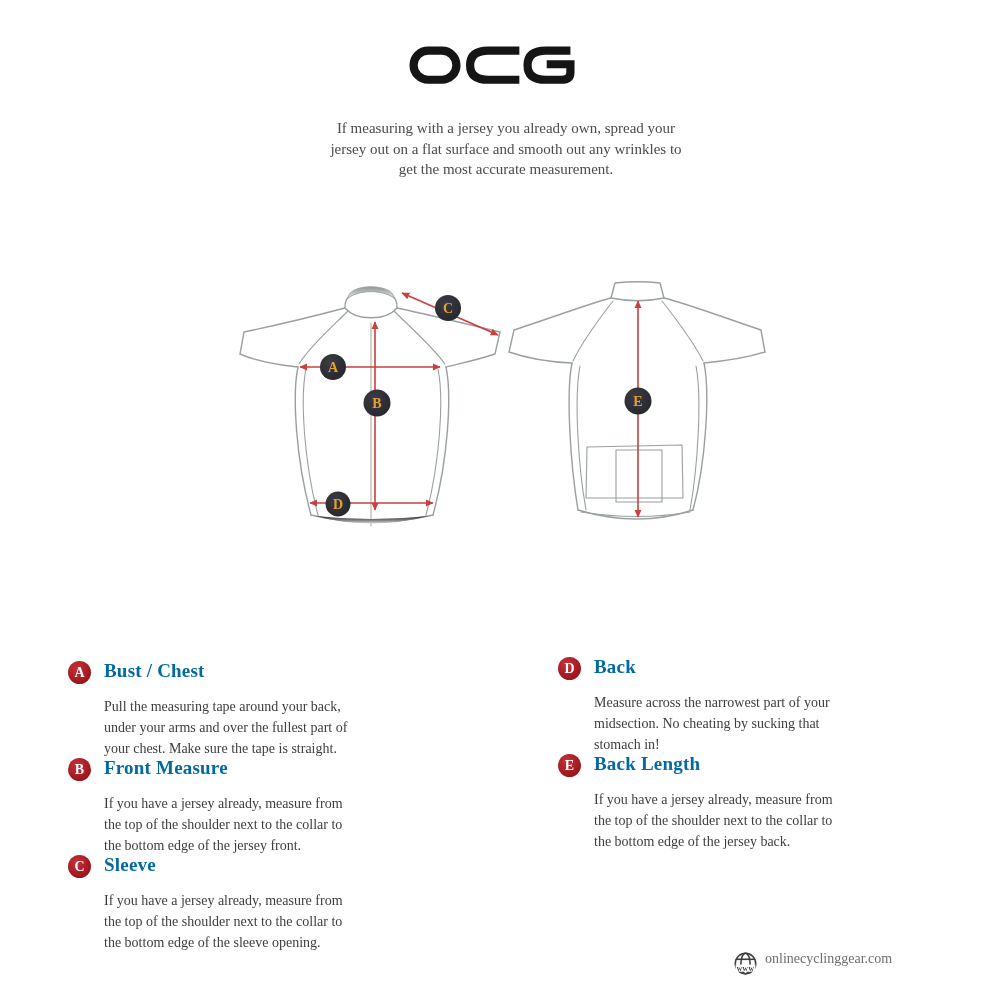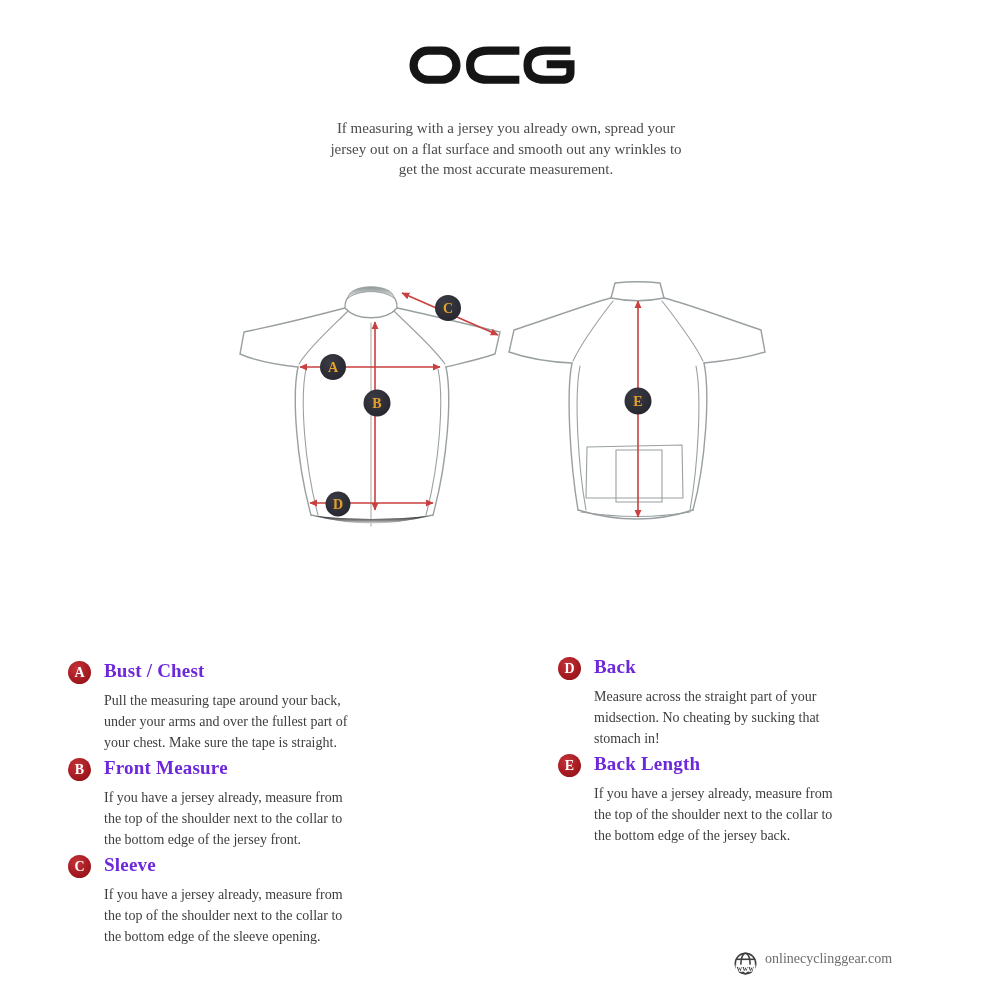--- a/index.html
+++ b/index.html
@@ -15,23 +15,23 @@
   }
   .jersey { position:absolute; }
   .m-item { position:absolute; display:flex; align-items:flex-start; }
   .m-badge {
     width:23px; height:23px; border-radius:50%; flex:none;
     background:radial-gradient(circle at 38% 32%, #c5333a 0%, #a51b21 55%, #891115 100%);
     color:#fff; font-weight:bold; font-size:14px;
     display:flex; align-items:center; justify-content:center;
     margin-right:13px; margin-top:1px;
   }
-  .m-title { font-size:19px; font-weight:bold; color:#6d28d9; letter-spacing:0.2px; }
+  .m-title { font-size:19px; font-weight:bold; color:#0369a1; letter-spacing:0.2px; }
   .m-desc {
-    font-size:14px; color:#3d3d3d; line-height:21px; margin-top:8px;
+    font-size:14px; color:#3d3d3d; line-height:21px; margin-top:14px;
     width:378px; white-space:pre-line;
   }
   .footer { position:absolute; left:733px; top:951px; display:flex; align-items:flex-start; }
   .footer-icon { margin-right:7px; }
   .footer-text { font-size:14px; color:#6d6d6d; }
 </style>
 </head>
 <body>
 
 <div class="page">
@@ -165,21 +165,21 @@
       <div class="m-desc">If you have a jersey already, measure from
 the top of the shoulder next to the collar to
 the bottom edge of the sleeve opening.</div>
     </div>
   </div>
 
   <div class="m-item" style="left:558px;top:656px">
     <div class="m-badge">D</div>
     <div>
       <div class="m-title">Back</div>
-      <div class="m-desc">Measure across the straight part of your
+      <div class="m-desc">Measure across the narrowest part of your
 midsection. No cheating by sucking that
 stomach in!</div>
     </div>
   </div>
 
   <div class="m-item" style="left:558px;top:753px">
     <div class="m-badge">E</div>
     <div>
       <div class="m-title">Back Length</div>
       <div class="m-desc">If you have a jersey already, measure from

